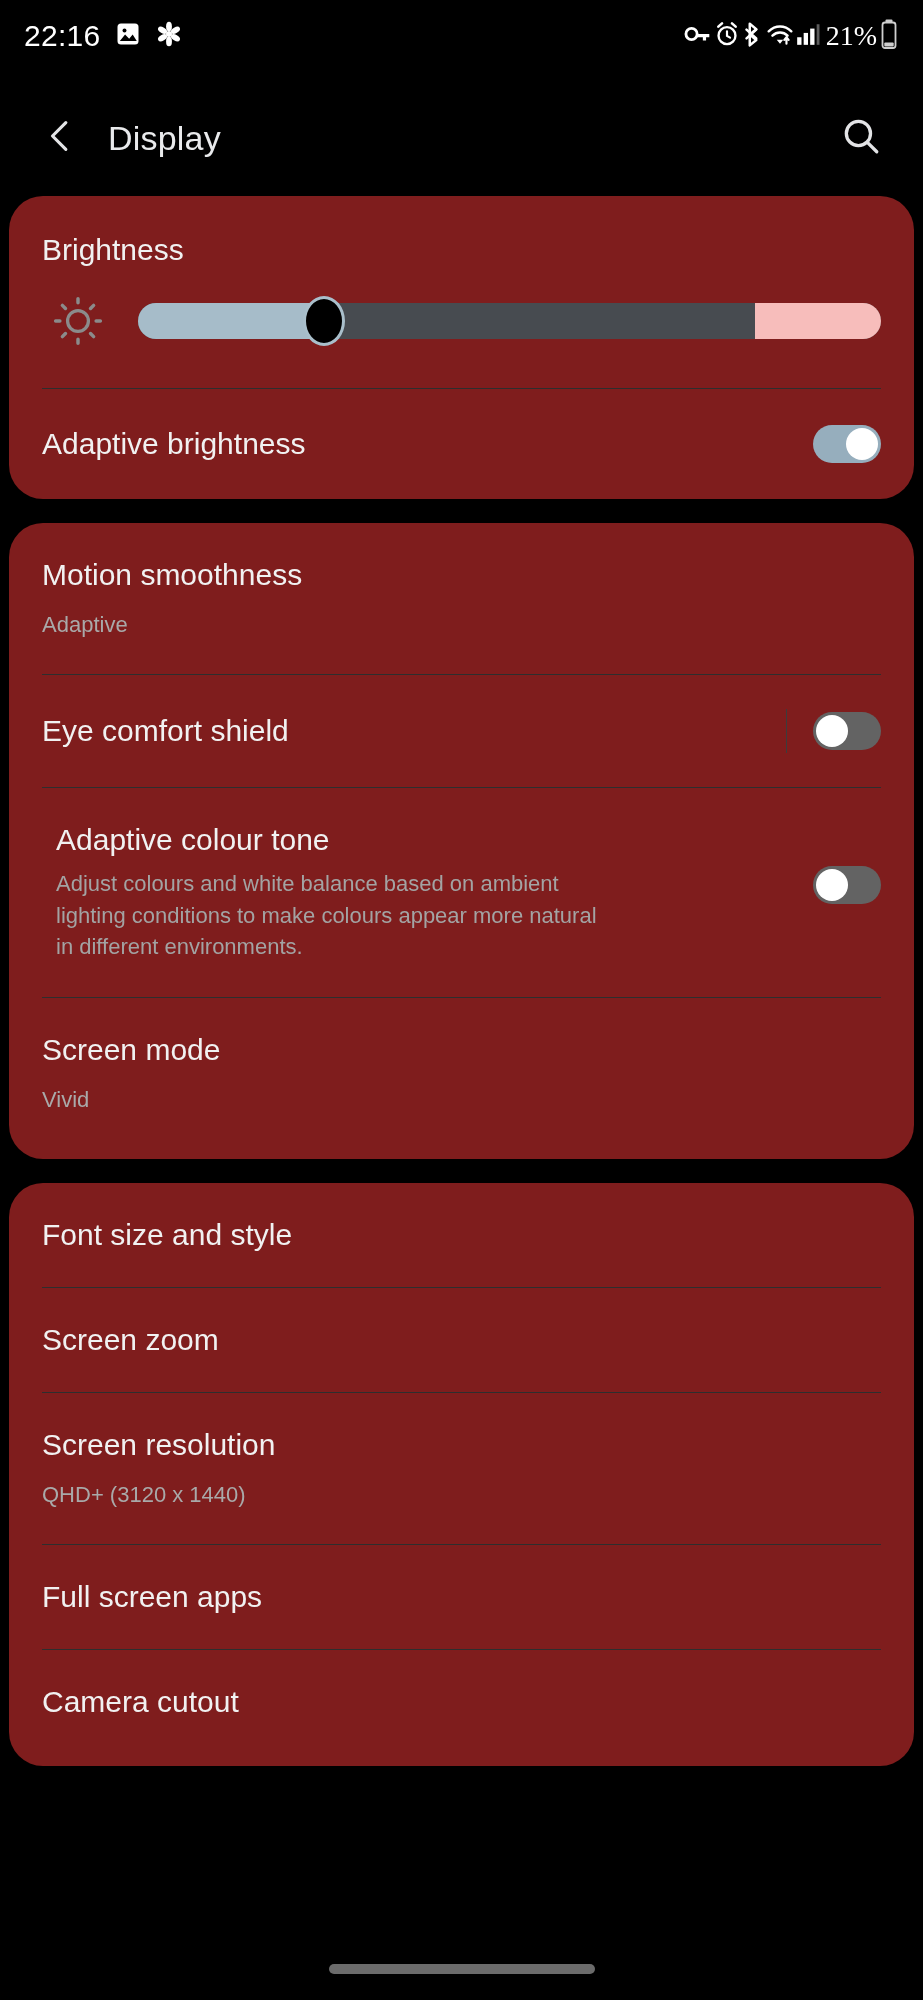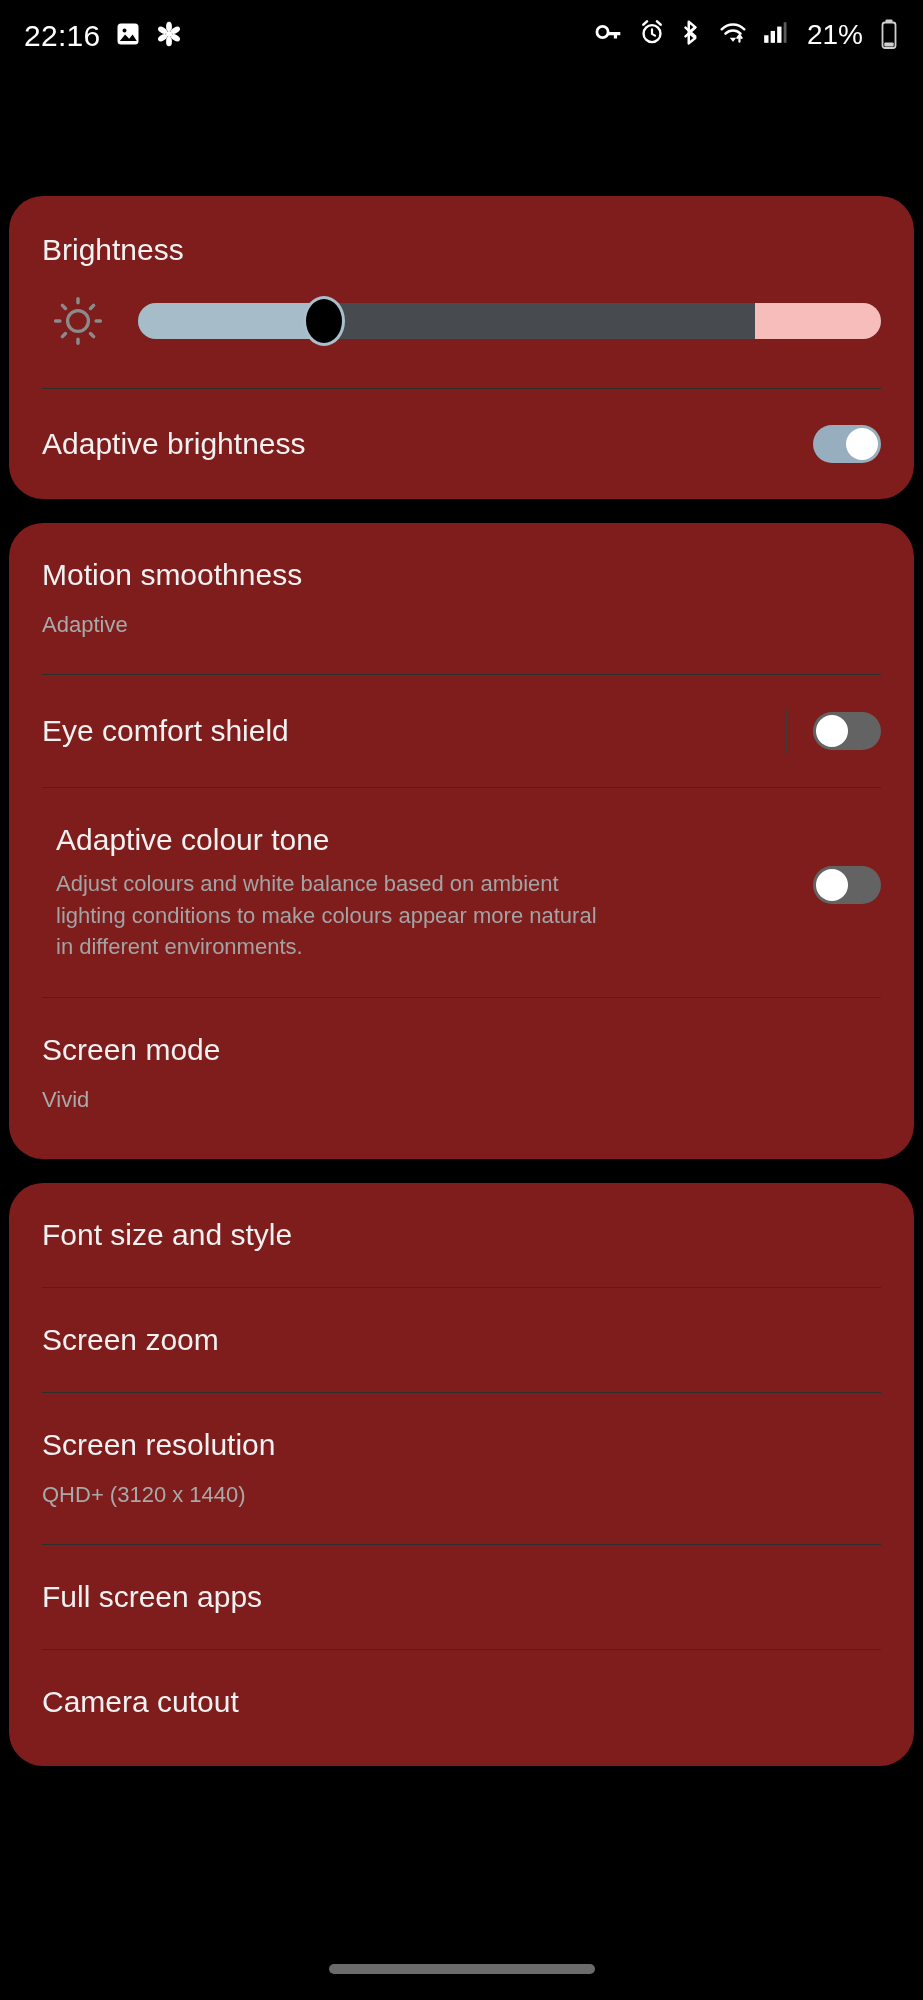--- a/index.html
+++ b/index.html
@@ -13,21 +13,21 @@
 
   
   .statusbar {
     position:absolute; top:0; left:0; right:0; height:72px;
     display:flex; align-items:center;
     padding:0 24px;
     color:#fff;
   }
   .sb-left { display:flex; align-items:center; gap:13px; }
   .sb-clock { font-size:30px; letter-spacing:.3px; }
-  .sb-right { margin-left:auto; display:flex; gap:16px; }
+  .sb-right { margin-left:auto; display:flex; align-items:center; gap:2px;font-family:Liberation Serif, serif; }
   .sb-battery-text { font-size:28px; margin-left:4px; }
   .ic { display:block; }
 
   
   .appbar {
     position:absolute; top:96px; left:0; right:0; height:84px;
     display:flex; align-items:center; padding:0 36px;
   }
   .back-btn { width:48px; height:48px; display:flex; align-items:center; justify-content:center; }
   .appbar-title {
@@ -162,20 +162,38 @@
       <span class="ic">
         <svg width="20" height="30" viewBox="0 0 16 30">
           <rect x="4.5" y="0.5" width="7" height="3" rx="1" fill="#cfcfcf"></rect>
           <rect x="1.5" y="3.5" width="13" height="25.5" rx="2.5" fill="none" stroke="#cfcfcf" stroke-width="1.8"></rect>
           <rect x="3.3" y="23.5" width="9.4" height="4" rx="1" fill="#cfcfcf"></rect>
         </svg>
       </span>
     </div>
   </div>
 
+  <div class="appbar">
+    <div class="back-btn">
+      <span>
+        <svg width="40" height="40" viewBox="0 0 24 24">
+            <path d="M15.5 4L7.5 12l8 8" fill="none" stroke="#e3e4e6" stroke-width="1.9" stroke-linecap="round" stroke-linejoin="round"></path>
+          </svg>
+      </span>
+    </div>
+    <div class="appbar-title">Display</div>
+    <div class="search-btn">
+      <span>
+        <svg width="44" height="44" viewBox="0 0 24 24">
+            <circle cx="10.6" cy="10.6" r="6.6" fill="none" stroke="#e3e4e6" stroke-width="1.8"></circle>
+            <path d="M15.6 15.6l5 5" stroke="#e3e4e6" stroke-width="1.8" stroke-linecap="round"></path>
+          </svg>
+      </span>
+    </div>
+  </div>
 
   <div class="content">
 
     <div class="card">
       <div class="row" style="padding:36px 0 0 0;">
         <div class="row-title">Brightness</div>
       </div>
 
       <div class="bright-row">
         <div class="bright-icon">

